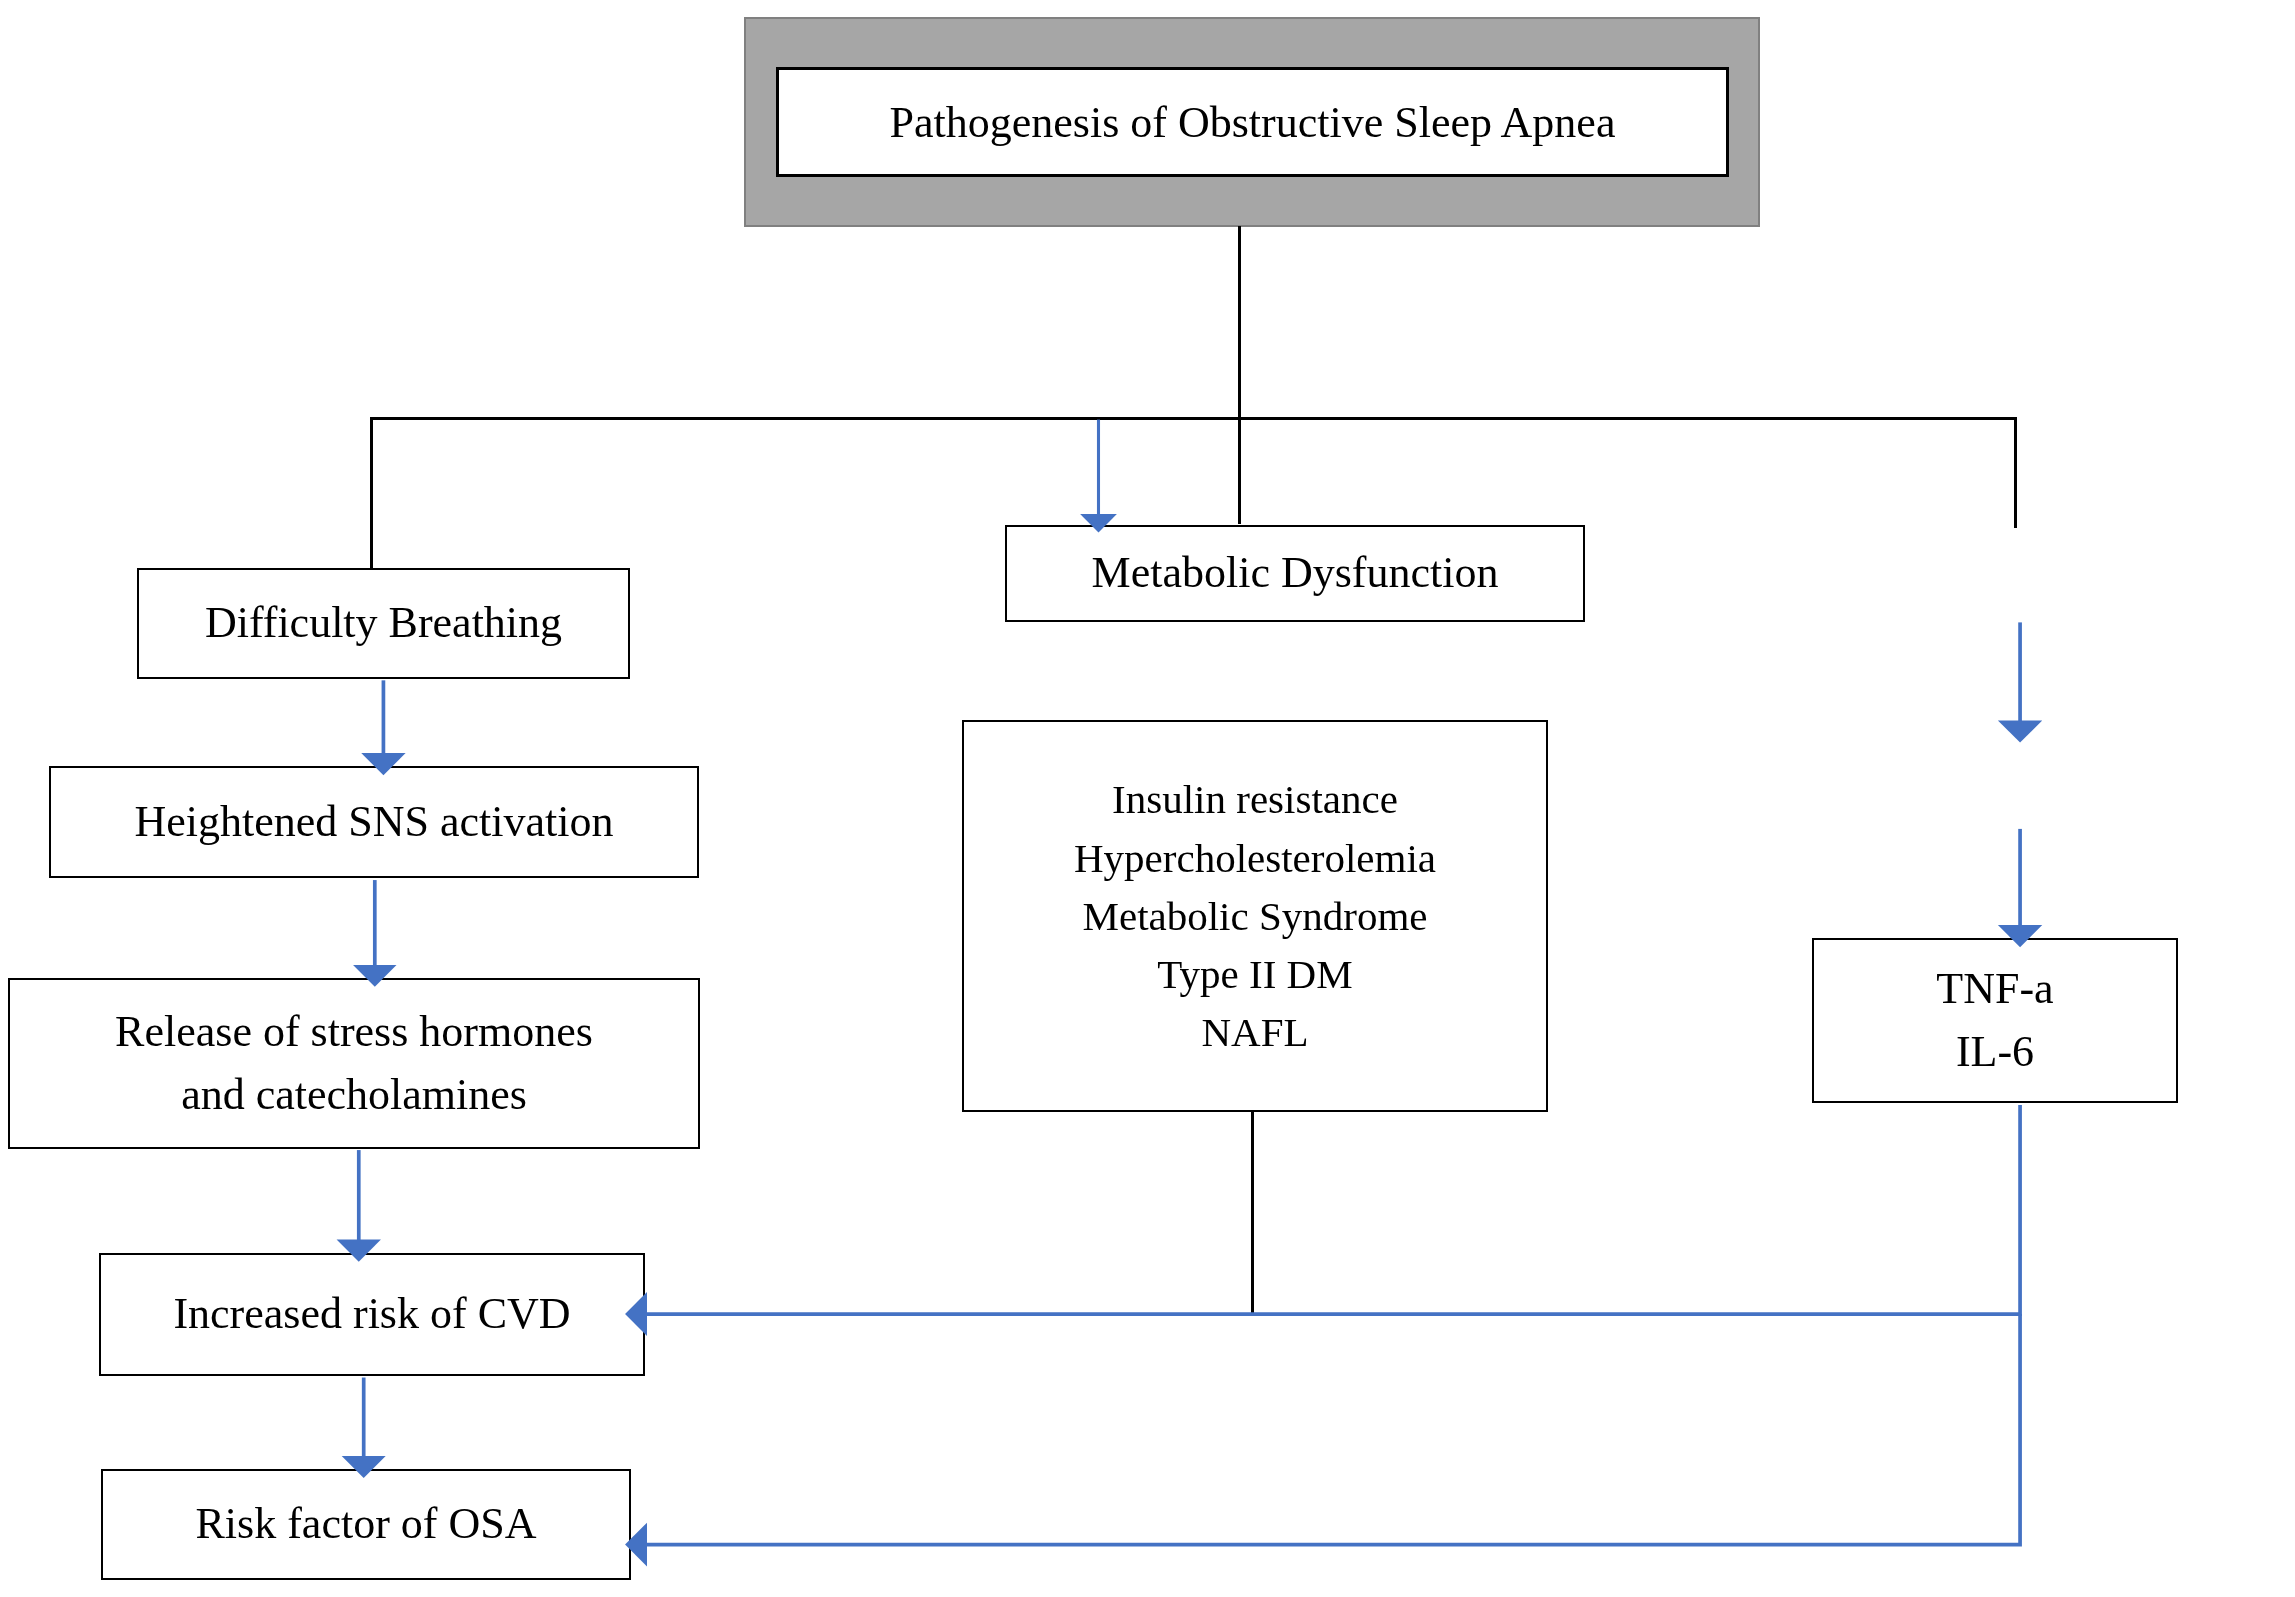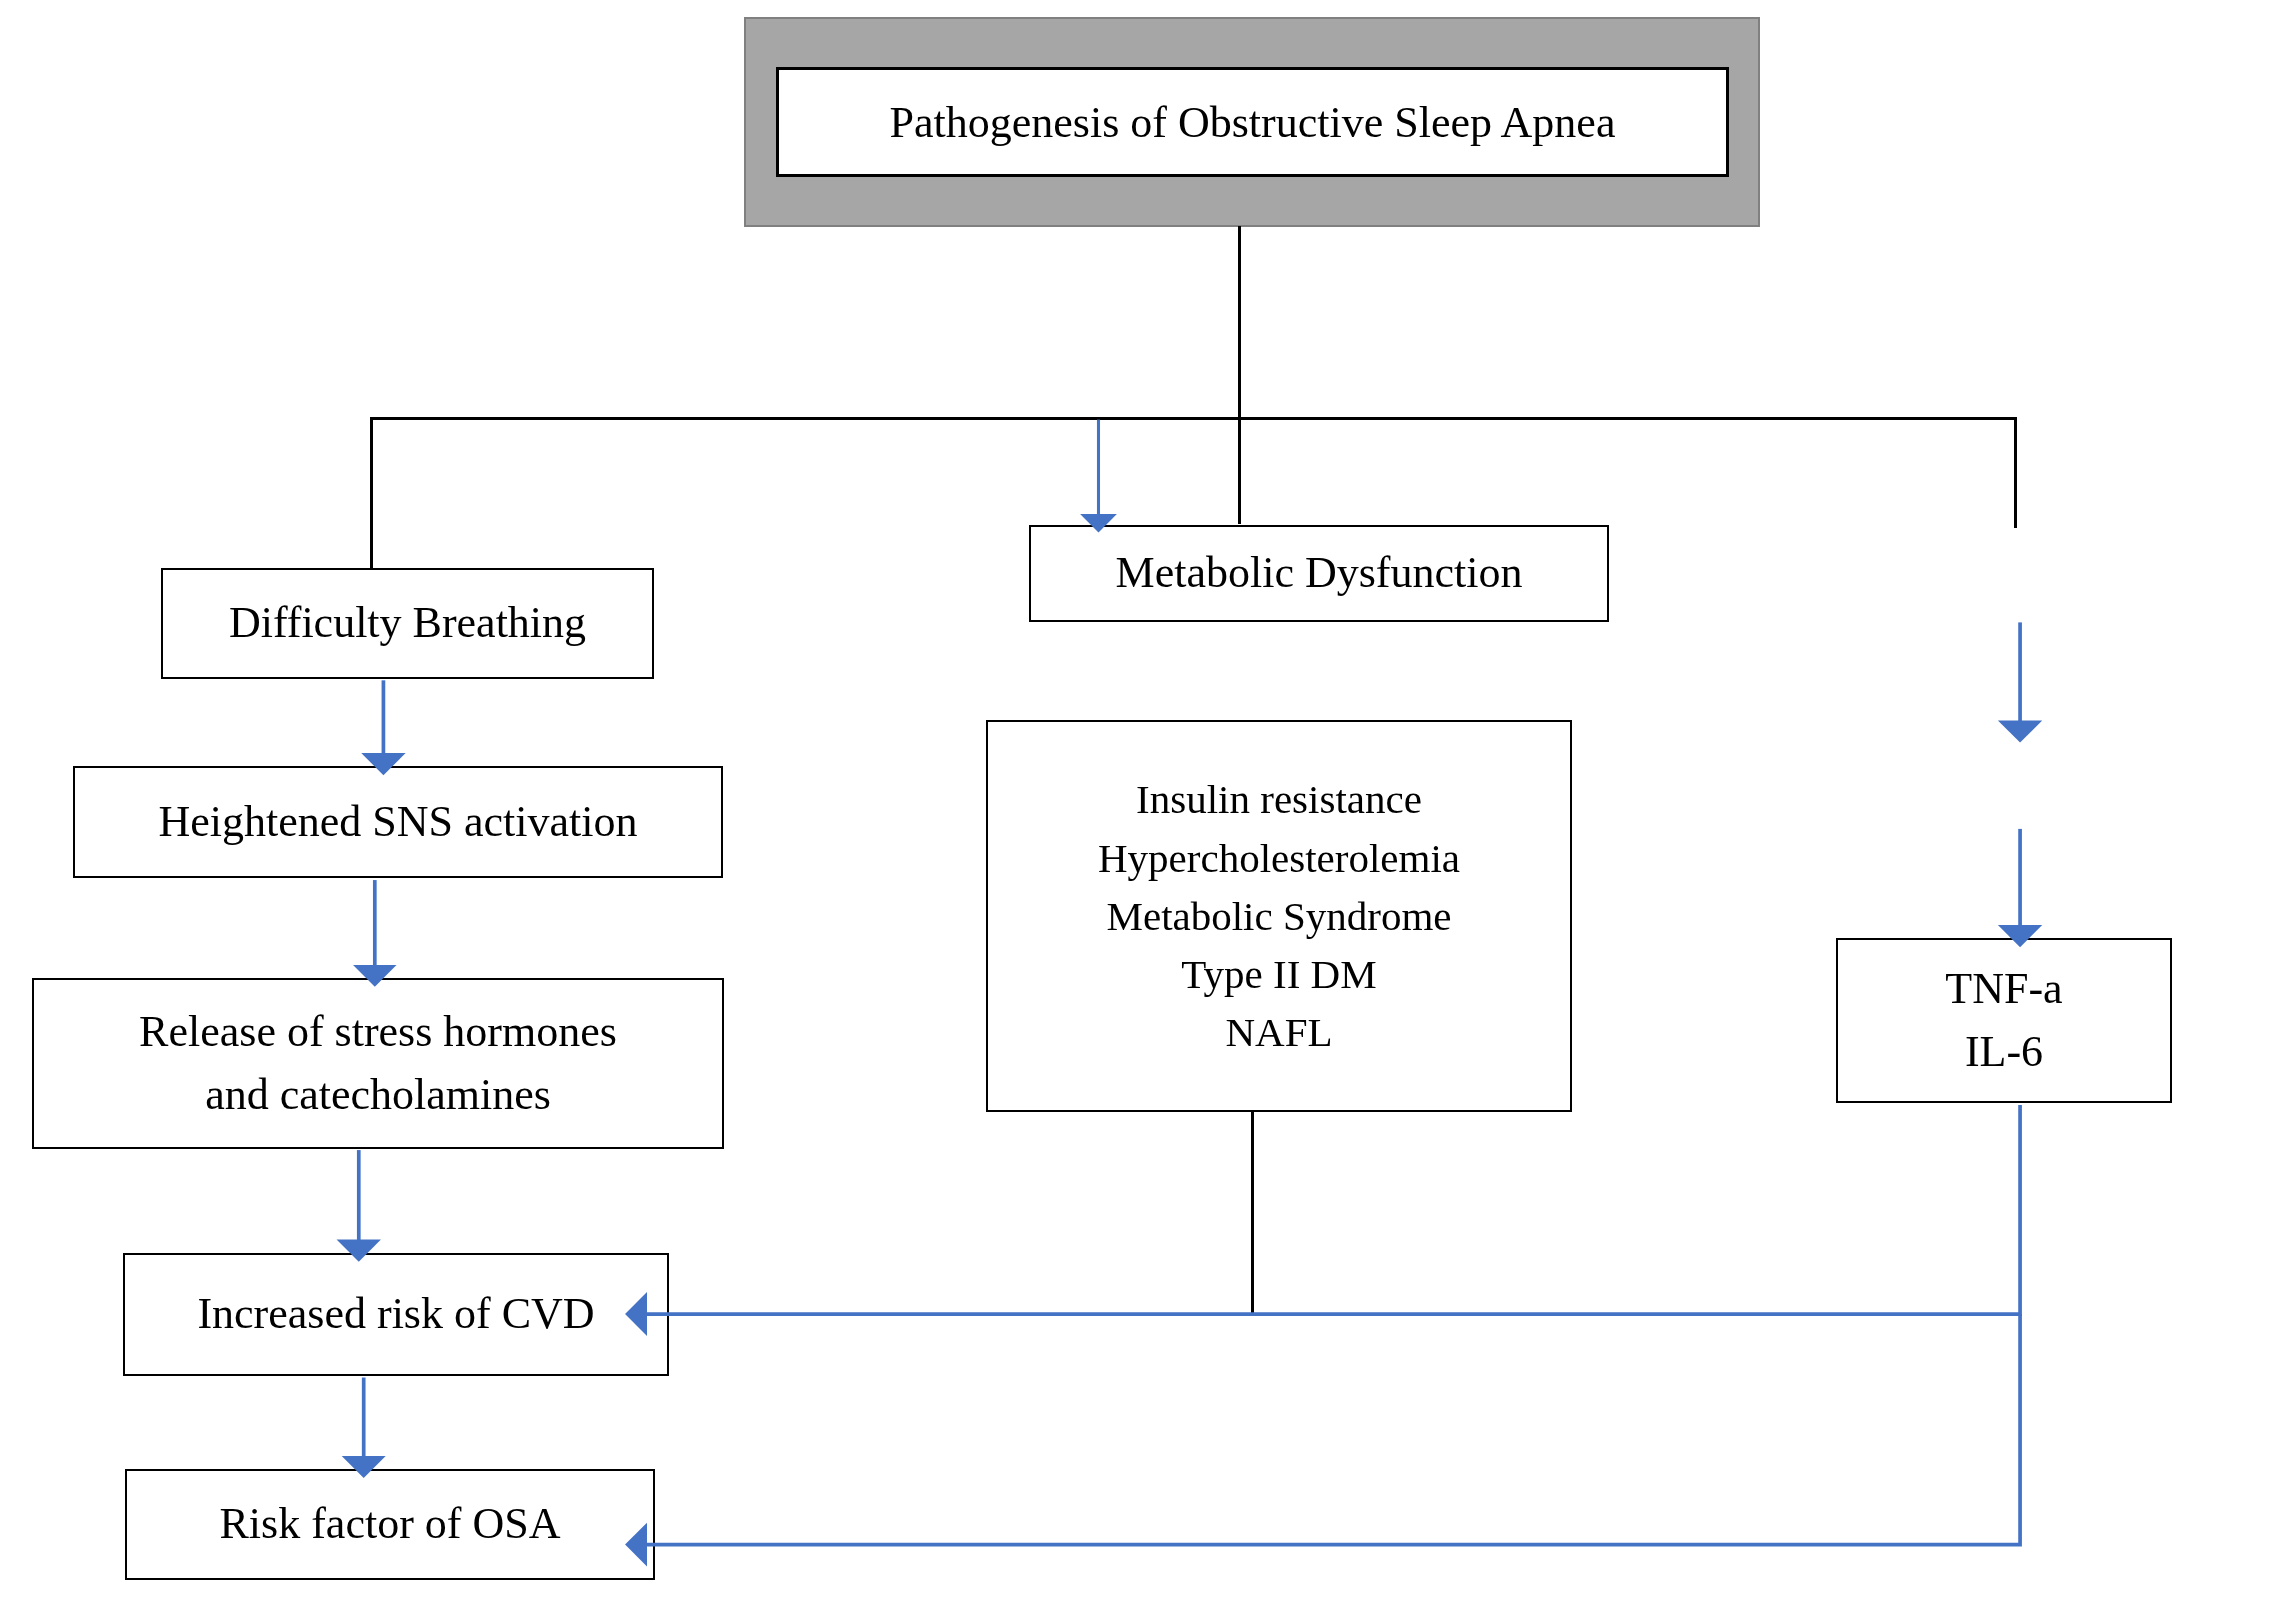--- a/index.html
+++ b/index.html
@@ -22,21 +22,20 @@
     box-sizing: border-box;
     border: 2.5px solid #000000;
     background: #ffffff;
     display: flex;
     flex-direction: column;
     align-items: center;
     justify-content: center;
     text-align: center;
     line-height: 1.42;
     white-space: pre-line;
-    margin-left: 24px;
   }
   .node .line {
     display: block;
     width: 100%;
   }
   #header-shell {
     position: absolute;
     box-sizing: border-box;
     background: #a6a6a6;
     border: 2.5px solid #808080;
@@ -117,21 +116,21 @@
   <div class="node t-66" style="left:962px; top:720px; width:586px; height:392px;">
     <span class="line">Insulin resistance</span>
     <span class="line">Hypercholesterolemia</span>
     <span class="line">Metabolic Syndrome</span>
     <span class="line">Type II DM</span>
     <span class="line">NAFL</span>
   </div>
 
 
 
-  <div class="node t-72" style="left:1812px; top:938px; width:336px; height:165px;">
+  <div class="node t-72" style="left:1812px; top:938px; width:366px; height:165px;">
     <span class="line">TNF-a</span>
     <span class="line">IL-6</span>
   </div>
 
   <svg class="arrows" viewBox="0 0 3723 2591">
     <defs>
       <marker id="ah-down" markerWidth="16" markerHeight="16" refX="3" refY="8" orient="auto" markerUnits="strokeWidth">
         <path d="M0,2 L6,8 L0,14 z" fill="#4472c4"></path>
       </marker>
       <marker id="ah-left" markerWidth="16" markerHeight="16" refX="3" refY="8" orient="auto" markerUnits="strokeWidth">

